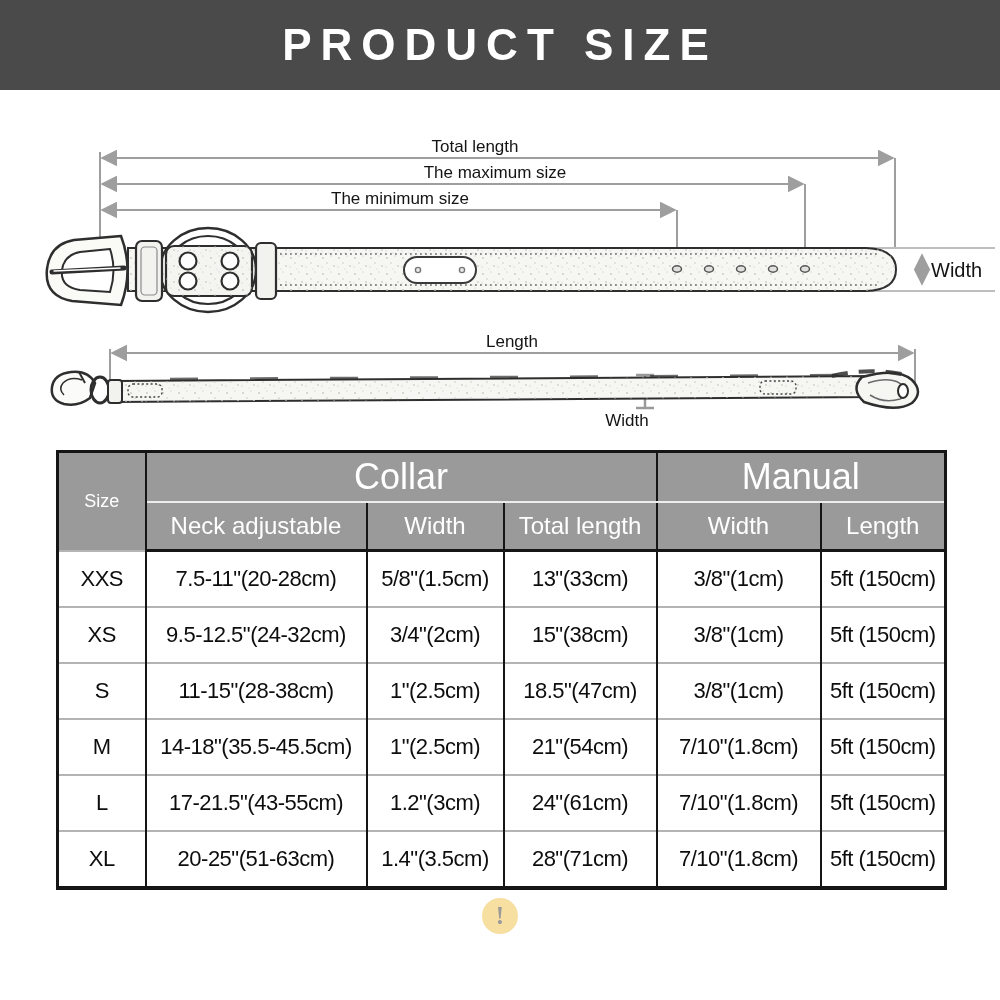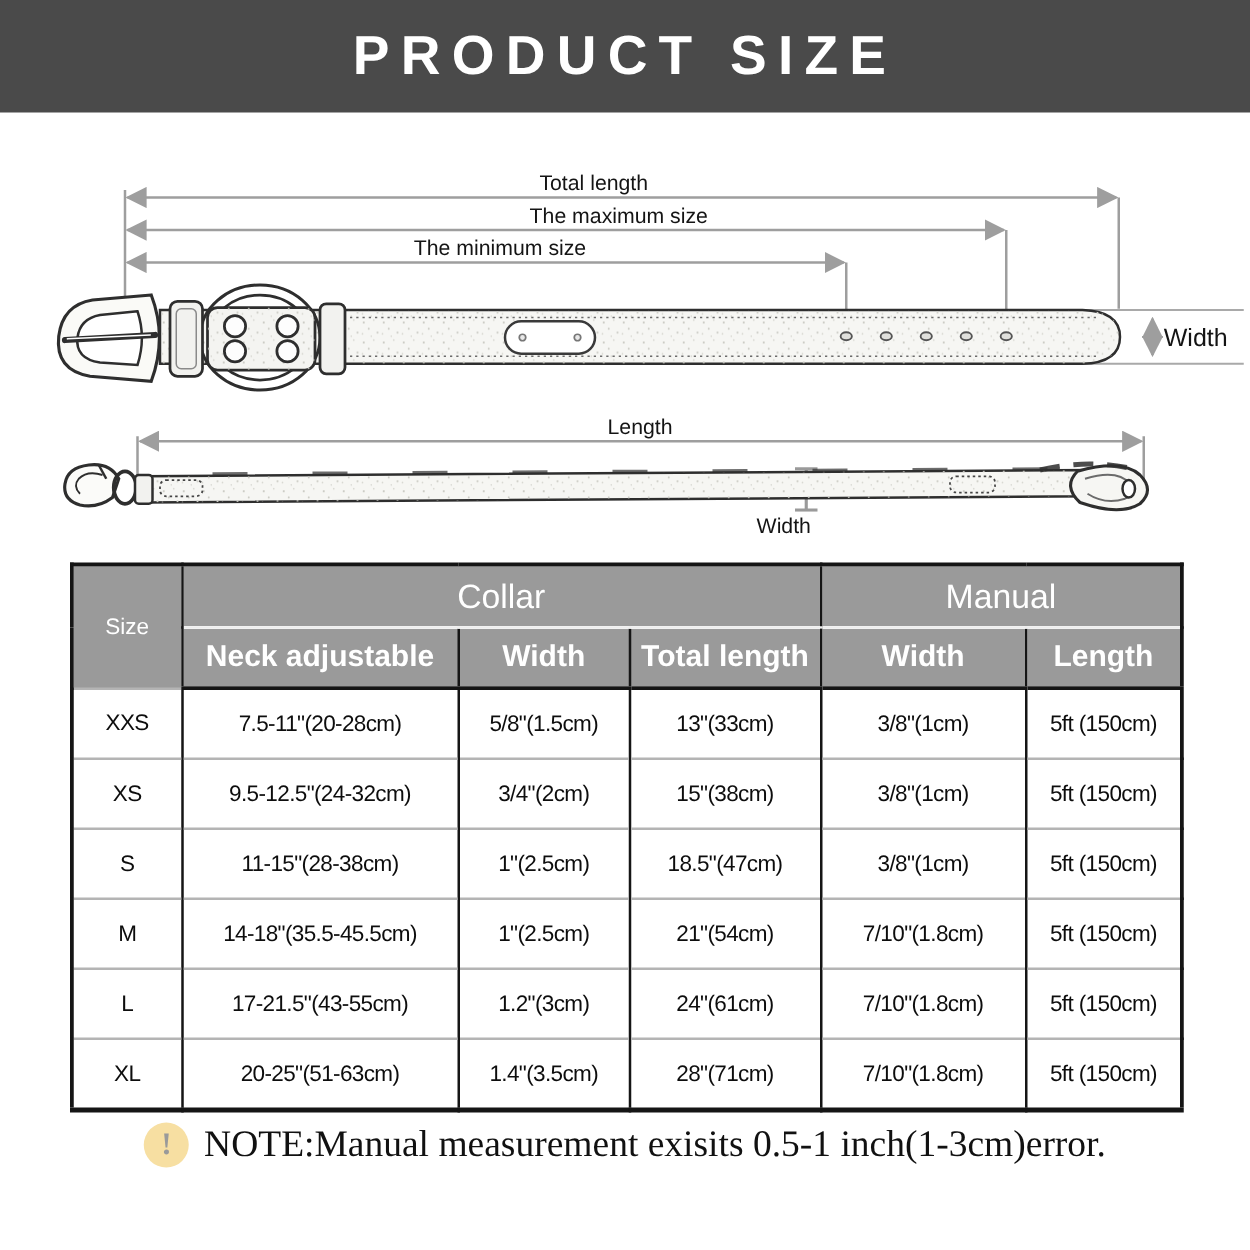--- a/index.html
+++ b/index.html
@@ -15,24 +15,24 @@
 
   .dim-label{fill:#141414;font-size:17px;font-family:"Liberation Sans",sans-serif;}
   .dim-label-big{fill:#141414;font-size:20px;font-family:"Liberation Sans",sans-serif;}
 
   table.size-table{position:absolute;left:56px;top:450px;width:888px;border-collapse:collapse;table-layout:fixed;
     border:3px solid #151515;border-bottom:4px solid #151515;}
   table.size-table th, table.size-table td{
     border-left:2px solid #151515;border-right:2px solid #151515;
     text-align:center;vertical-align:middle;overflow:hidden;white-space:nowrap;}
   table.size-table th{background:#9a9a9a;color:#ffffff;font-weight:normal;}
-  th.group-h{font-size:27px;height:46px;border-bottom:2px solid #ededed;}
+  th.group-h{font-size:36px;height:46px;border-bottom:2px solid #ededed;}
   th.size-h{font-size:18px;}
-  tr.subheader th{font-size:24px;height:44px;border-top:2px solid #ededed;border-bottom:3px solid #151515;font-weight:bold;}
-  table.size-table td{height:52px;font-size:18px;color:#0d0d0d;letter-spacing:-0.5px;border-top:2px solid #b4b4b4;}
+  tr.subheader th{font-size:24px;height:44px;border-top:2px solid #ededed;border-bottom:3px solid #151515;}
+  table.size-table td{height:52px;font-size:22px;color:#0d0d0d;letter-spacing:-0.5px;border-top:2px solid #b4b4b4;}
   td.size-cell{font-size:24px;letter-spacing:0;}
 
   .note{position:absolute;left:0;top:898px;width:1000px;display:flex;align-items:center;justify-content:center;gap:12px;}
   .note-icon{width:36px;height:36px;border-radius:50%;background:#f7dfa2;color:#9a9a9a;
     display:flex;align-items:center;justify-content:center;font-size:25px;font-weight:bold;flex:0 0 auto;
     font-family:"Liberation Serif",serif;}
   .note-text{font-family:"Liberation Serif",serif;font-size:30px;color:#111111;}
 </style>
 </head>
 <body>
@@ -236,14 +236,13 @@
       <td>1.4"(3.5cm)</td>
       <td>28"(71cm)</td>
       <td>7/10"(1.8cm)</td>
       <td>5ft (150cm)</td>
     </tr>
   </tbody>
 </table>
 
 <div class="note">
   <div class="note-icon">!</div>
-  <div class="note-text">NOTE:Manual measurement exisits 0.5-1 inch(1-3cm)error.</div>
 </div>
 
 </body></html>

